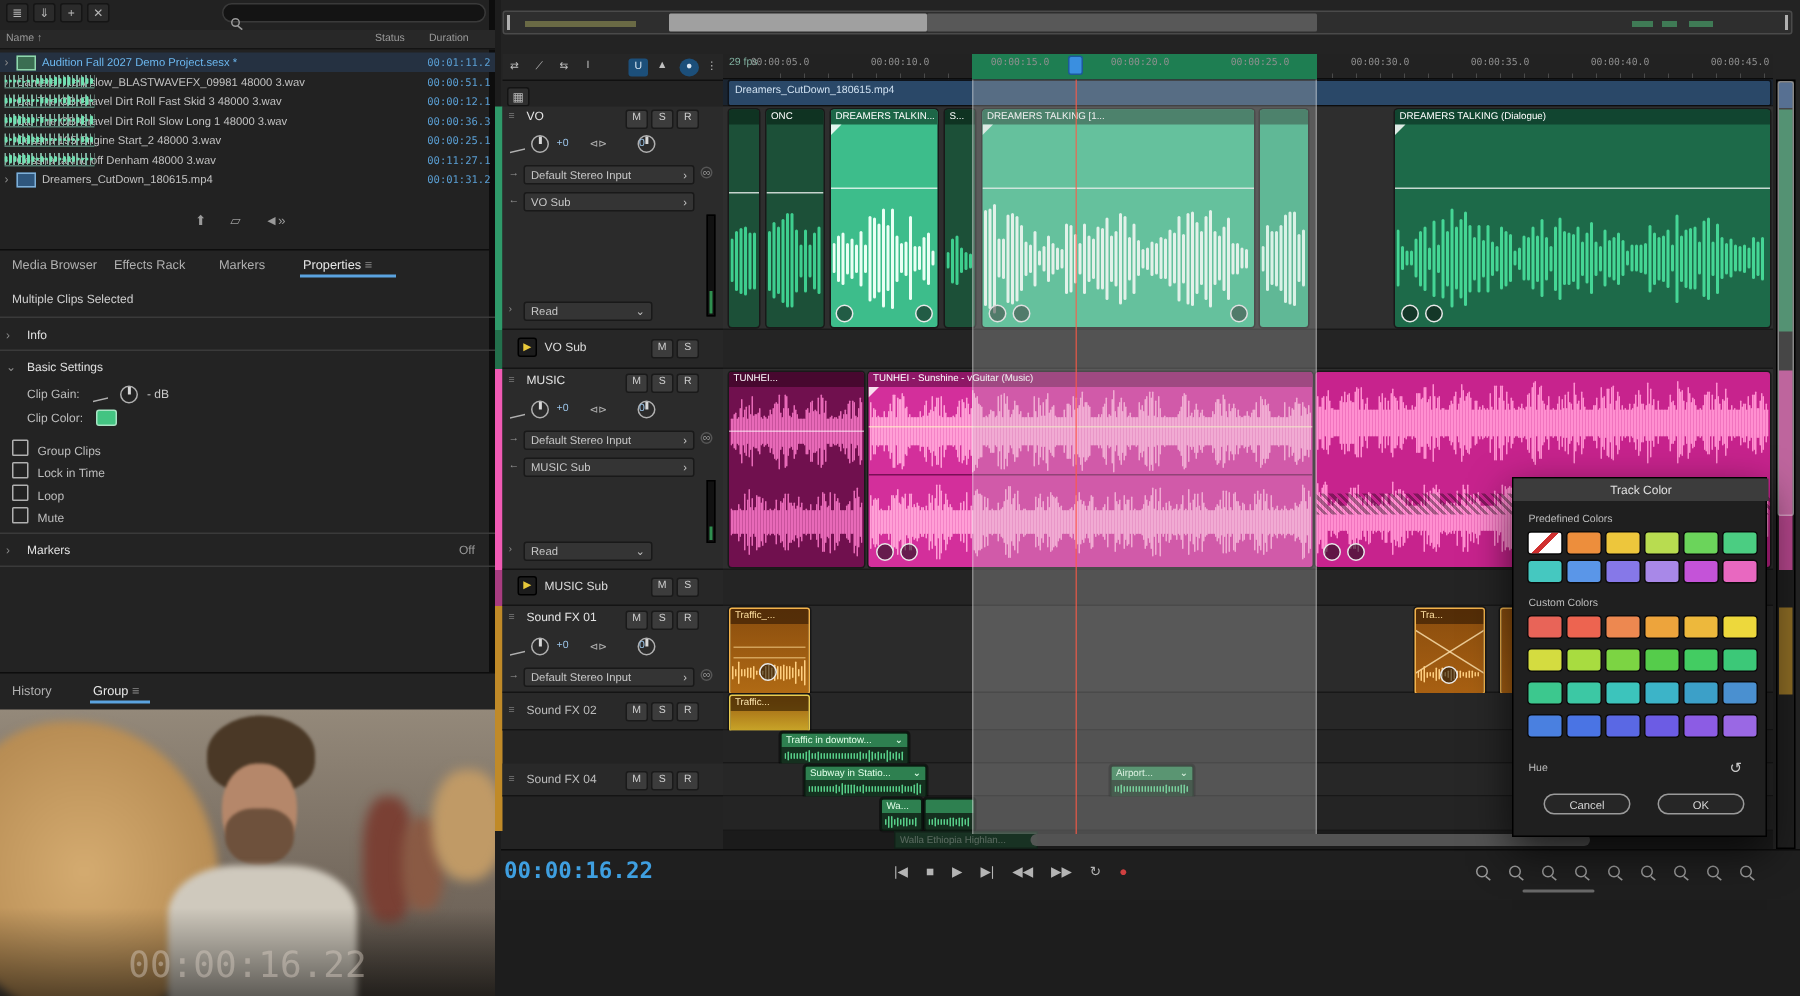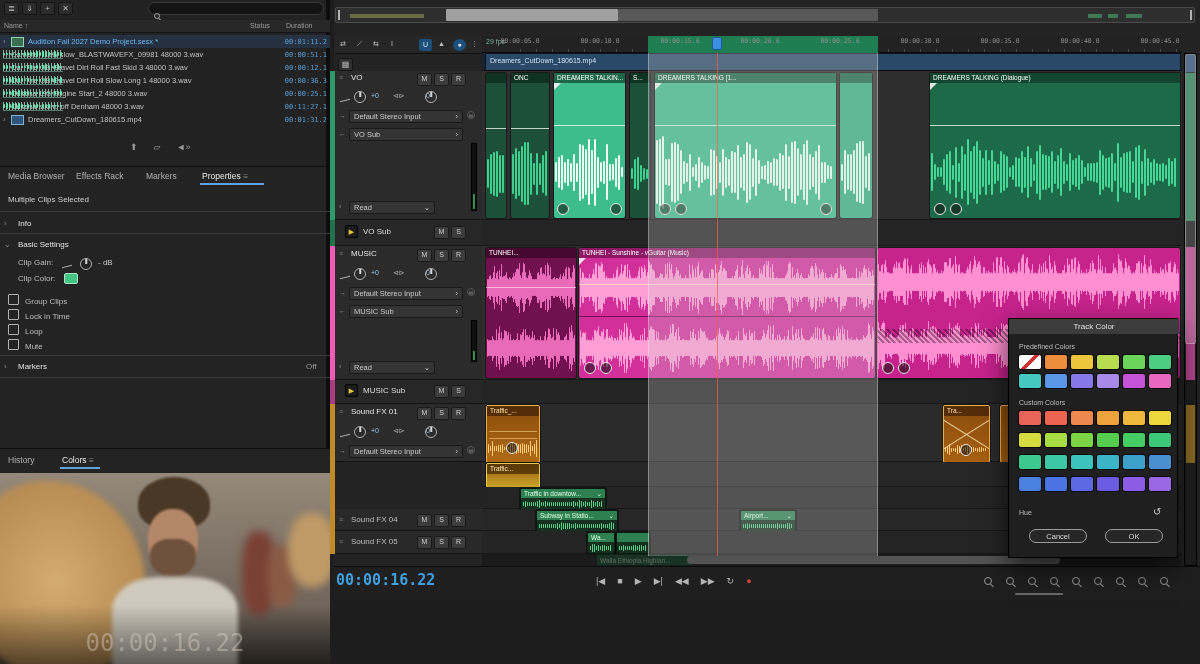--- a/index.html
+++ b/index.html
@@ -261,21 +261,21 @@
     <div class="abs" style="left:8px;top:168px;"><span class="chk"></span><span class="tx">Mute</span></div>
     <div class="sep" style="left:0;top:188px;width:330px;"></div>
     <span class="abs tx" style="left:4px;top:195px;color:#8a8a8a;">›</span>
     <span class="abs tx" style="left:18px;top:195px;color:#e0e0e0;">Markers</span>
     <span class="abs tx" style="left:306px;top:195px;color:#9a9a9a;">Off</span>
     <div class="sep" style="left:0;top:210px;width:330px;"></div>
   </div>
 
   <div class="abs" style="left:0;top:448px;width:330px;height:216px;background:#232323;border-top:1px solid #0d0d0d;">
     <span class="ltab abs" style="left:8px;top:6px;">History</span>
-    <span class="ltab active abs" style="left:62px;top:6px;"><span>Colors</span> <span style="color:#8a8a8a;">≡</span></span>
+    <span class="ltab active abs" style="left:62px;top:6px;"><span>Group</span> <span style="color:#8a8a8a;">≡</span></span>
     <div class="abs" style="left:60px;top:18px;width:40px;height:2px;background:#5ba3e0;"></div>
     <div class="abs" style="left:0;top:24px;width:330px;height:192px;overflow:hidden;background:linear-gradient(#94897a,#70655a 70%,#4d463e);">
       <div class="abs" style="left:-34px;top:8px;width:180px;height:200px;background:radial-gradient(#d4ab70,#b88d54 70%);border-radius:48% 60% 52% 58%;filter:blur(3px);"></div>
       <div class="abs" style="left:138px;top:4px;width:72px;height:52px;background:#4a3826;border-radius:50% 50% 40% 40%;filter:blur(1px);"></div>
       <div class="abs" style="left:148px;top:36px;width:50px;height:62px;background:#b5876a;border-radius:46%;filter:blur(1px);"></div>
       <div class="abs" style="left:150px;top:66px;width:46px;height:38px;background:#6e513c;border-radius:40% 40% 50% 50%;filter:blur(1px);"></div>
       <div class="abs" style="left:112px;top:104px;width:126px;height:92px;background:#cfc9bd;border-radius:36% 36% 0 0;filter:blur(2px);"></div>
       <div class="abs" style="left:242px;top:58px;width:34px;height:84px;background:#7a4034;border-radius:40%;filter:blur(4px);"></div>
       <div class="abs" style="left:268px;top:72px;width:28px;height:62px;background:#8a5a44;border-radius:40%;filter:blur(4px);"></div>
       <div class="abs" style="left:288px;top:40px;width:48px;height:74px;background:#c09a66;border-radius:45%;filter:blur(4px);"></div>
@@ -436,32 +436,32 @@
     <span class="knob abs" style="left:74px;top:20px;"></span>
     <span class="abs tiny" style="left:91px;top:23px;color:#9bc4e8;">0</span>
     <span class="abs tiny" style="left:4px;top:43px;color:#9a9a9a;">→</span>
     <div class="iorow abs" style="left:14px;top:41px;width:114px;">
         <span>Default Stereo Input</span>
         <span>›</span>
       </div>
     <span class="abs tiny" style="left:132px;top:42px;color:#9a9a9a;border:1px solid #555;border-radius:50%;width:8px;height:8px;line-height:8px;text-align:center;">∞</span>
   </div>
 
-  <div class="abs thead" style="left:335px;top:509px;width:147px;height:22px;background:#292929;">
-    <span class="abs tiny" style="left:4px;top:7px;color:#7a7a7a;">≡</span>
-    <span class="abs tx" style="left:16px;top:6px;">Sound FX 04</span>
-    <div class="msr abs" style="right:16px;top:5px;">
+  <div class="abs thead" style="left:335px;top:462px;width:147px;height:25px;background:#292929;">
+    <span class="abs tiny" style="left:4px;top:8px;color:#7a7a7a;">≡</span>
+    <span class="abs tx" style="left:16px;top:7px;">Sound FX 02</span>
+    <div class="msr abs" style="right:16px;top:6px;">
         <span>M</span>
         <span>S</span>
         <span>R</span>
       </div>
   </div>
-  <div class="abs thead" style="left:335px;top:531px;width:147px;height:23px;background:#292929;">
+  <div class="abs thead" style="left:335px;top:509px;width:147px;height:22px;background:#292929;">
     <span class="abs tiny" style="left:4px;top:7px;color:#7a7a7a;">≡</span>
-    <span class="abs tx" style="left:16px;top:6px;">Sound FX 05</span>
+    <span class="abs tx" style="left:16px;top:6px;">Sound FX 04</span>
     <div class="msr abs" style="right:16px;top:5px;">
         <span>M</span>
         <span>S</span>
         <span>R</span>
       </div>
   </div>
 
   <div class="abs" style="left:482px;top:71px;width:700px;height:483px;
        background:repeating-linear-gradient(90deg,rgba(0,0,0,.20) 0 1px,transparent 1px 80px);background-position:38px 0;"></div>
 

